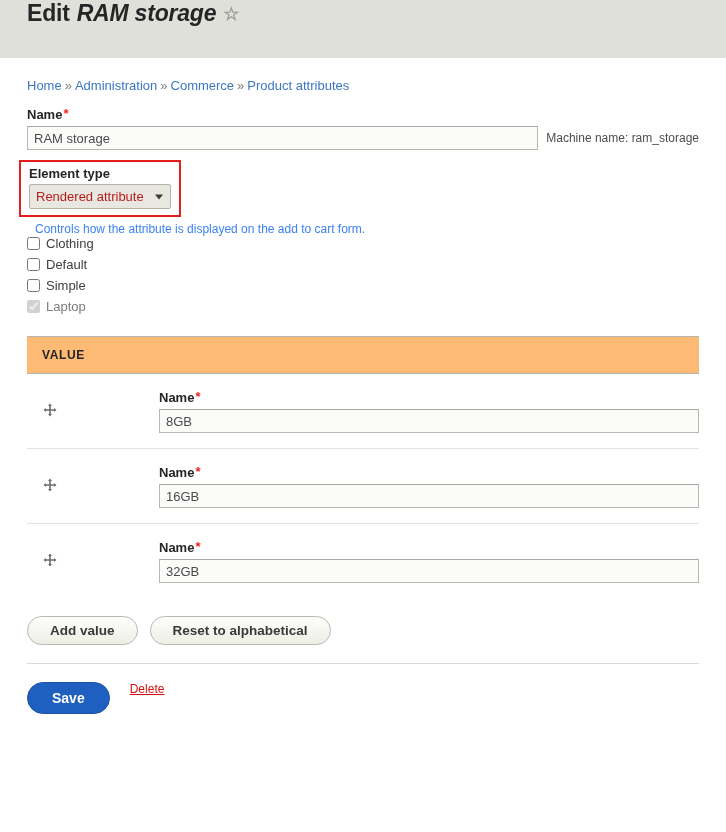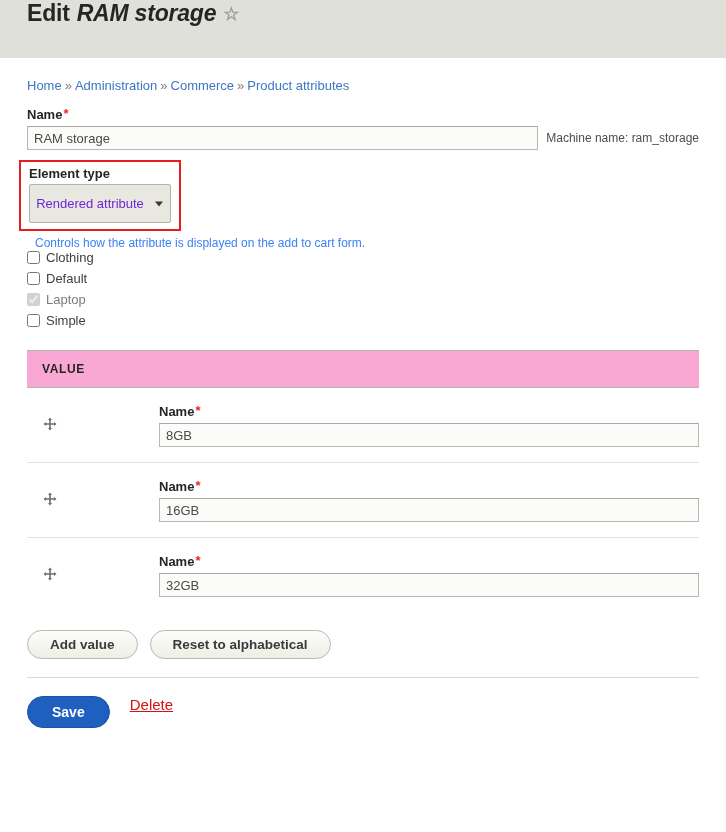--- a/index.html
+++ b/index.html
@@ -120,29 +120,28 @@
 
   .select-wrap {
     position: relative;
     display: inline-block;
   }
   select.styled-select {
     -webkit-appearance: none;
     -moz-appearance: none;
     appearance: none;
     box-sizing: border-box;
-    height: 39px;
+    height: 25px;
     padding: 2px 26px 2px 6px;
     font-family: "Liberation Sans", sans-serif;
     font-size: 13px;
-    color: #6d28d9;
+    color: #b91c1c;
     background: #e8e8e0;
     border: 1px solid #b3b3ab;
     border-radius: 2px;
-    text-align: center;
   }
   .select-arrow {
     position: absolute;
     right: 8px;
     top: 50%;
     transform: translateY(-50%);
     width: 0; height: 0;
     border-left: 4px solid transparent;
     border-right: 4px solid transparent;
     border-top: 5px solid #3a3a3a;
@@ -180,21 +179,21 @@
     color: #404040;
   }
   .check-row.disabled .check-label { color: #7c7c7c; }
 
   
   .values-table {
     margin-top: 22px;
     border-top: 1px solid #b4b4b4;
   }
   .values-thead {
-    background: #f9a8d4;
+    background: #fdba74;
     border-bottom: 1px solid #b4b4b4;
     height: 36px;
     display: flex;
     align-items: center;
     padding-left: 15px;
   }
   .values-thead .col-title {
     font-size: 12px;
     font-weight: bold;
     letter-spacing: 0.6px;
@@ -259,21 +258,21 @@
     font-weight: bold;
     color: #ffffff;
     background: #1f5fc0;
     border: 1px solid #1d53a8;
     border-radius: 16px;
     padding: 7px 24px;
     cursor: pointer;
   }
   a.delete-link {
     color: #d81010;
-    font-size: 15px;
+    font-size: 12px;
     text-decoration: underline;
   }
 </style>
 </head>
 <body>
 
 <div class="page-header">
   <div class="page-title">
     <span class="title-prefix">Edit</span>
     <span class="title-entity">RAM storage</span>
@@ -314,27 +313,27 @@
   
 
   <div class="check-row">
     <input type="checkbox" style="">
     <span class="check-label">Clothing</span>
   </div>
   <div class="check-row">
     <input type="checkbox" style="">
     <span class="check-label">Default</span>
   </div>
+  <div class="check-row">
+    <input type="checkbox" style="">
+    <span class="check-label">Simple</span>
+  </div>
   <div class="check-row disabled">
     <input type="checkbox" checked="" disabled="" style="">
     <span class="check-label">Laptop</span>
-  </div>
-  <div class="check-row">
-    <input type="checkbox" style="">
-    <span class="check-label">Simple</span>
   </div>
 
   
   <div class="values-table">
     <div class="values-thead">
       <span class="col-title">VALUE</span>
     </div>
 
     <div class="value-row">
       <div class="drag-cell">

